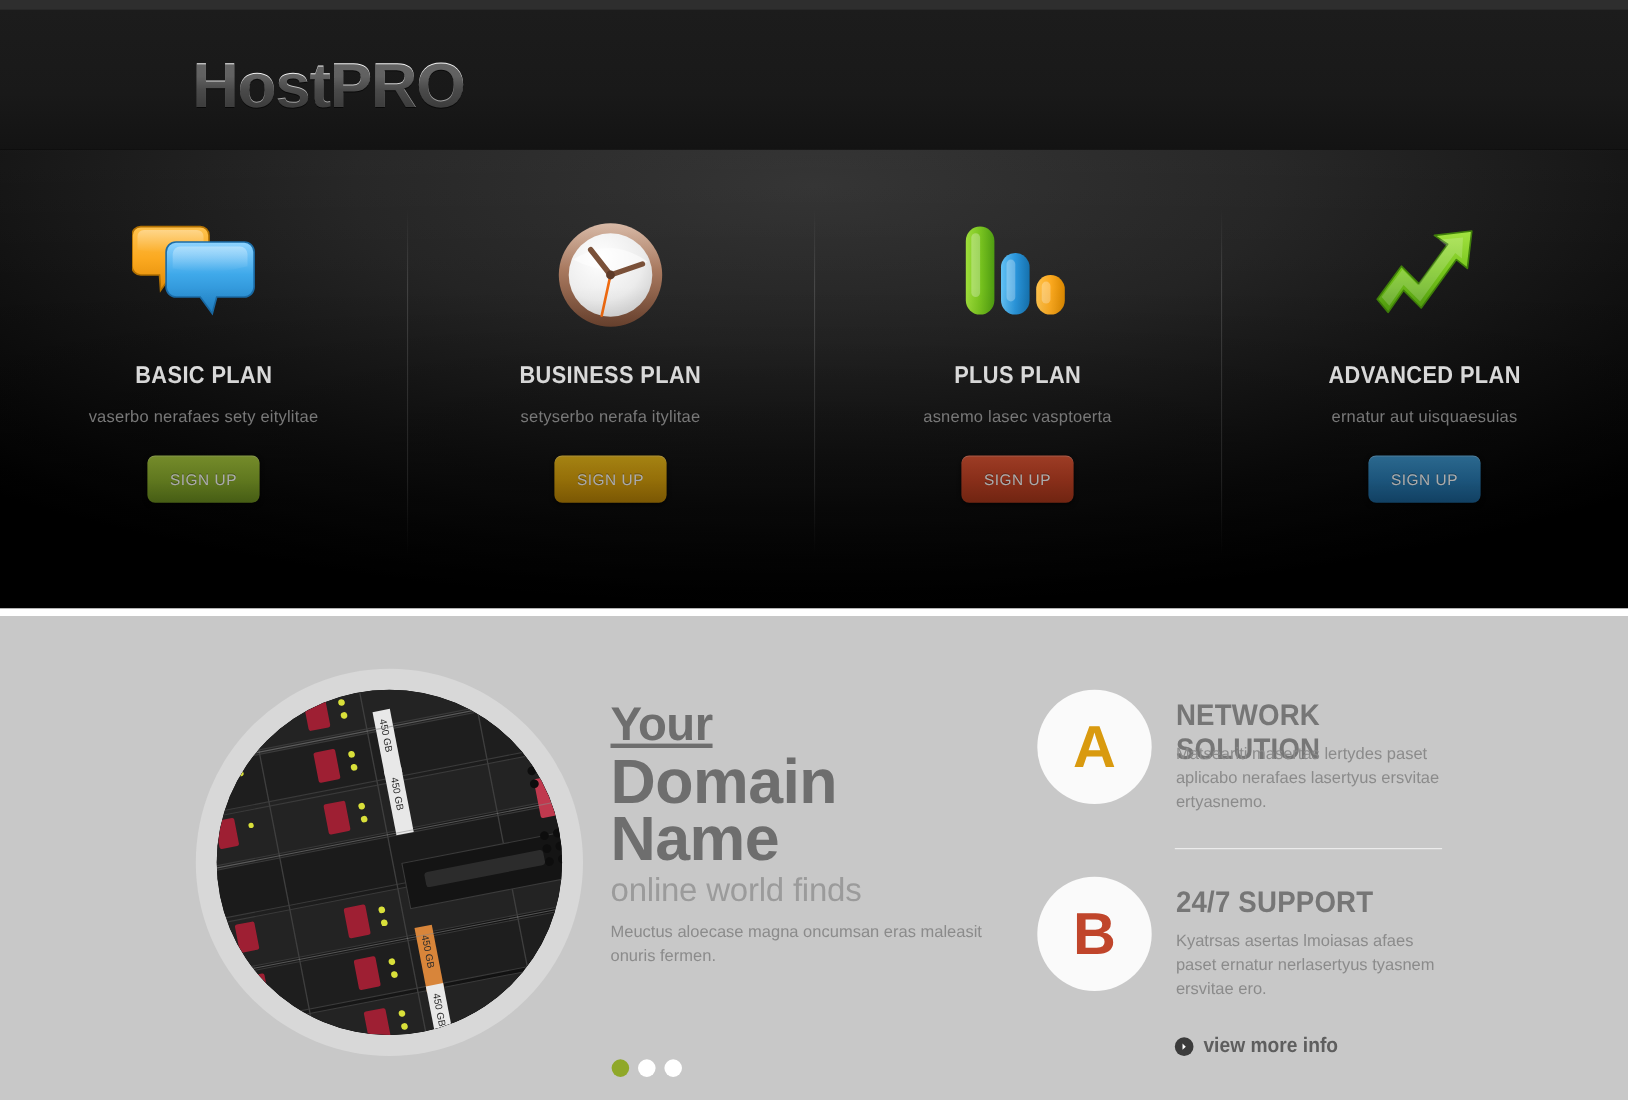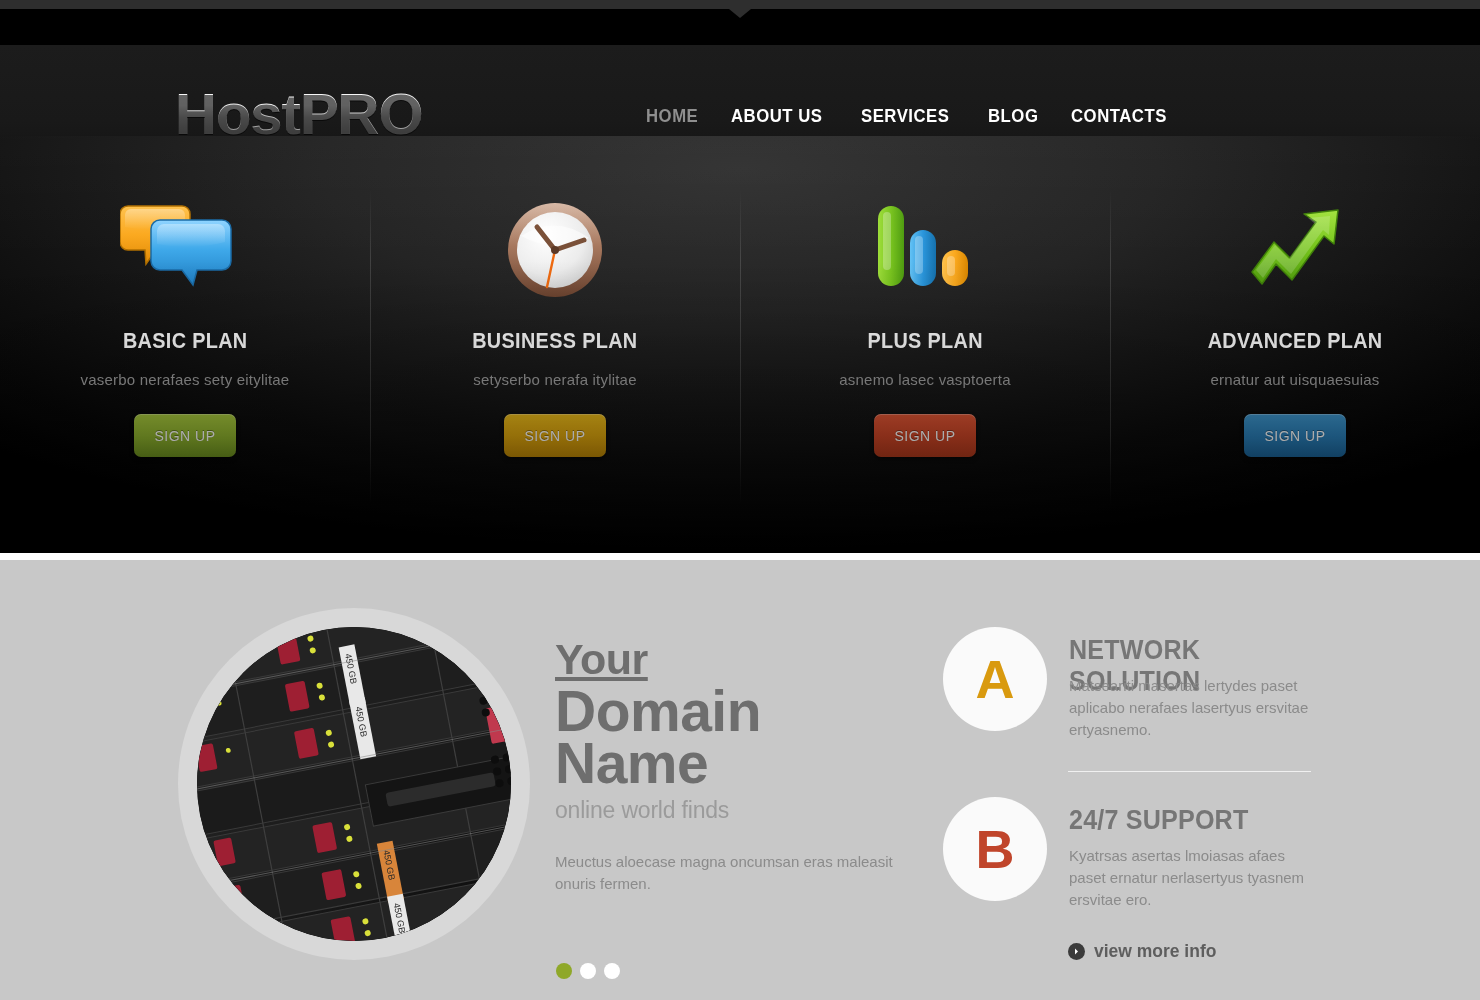--- a/index.html
+++ b/index.html
@@ -19,21 +19,20 @@
     width:0; height:0;
     border-left:11px solid transparent;
     border-right:11px solid transparent;
     border-top:9px solid #2e2e2e;
   }
 
   
   .header{
     position:absolute; top:9px; left:0; width:1480px; height:127px;
     background:linear-gradient(180deg,#1c1c1c 0%,#191919 60%,#131313 100%);
-    margin-top:36px;
   }
   .logo{
     position:absolute; left:175px; top:35px;
     font-size:58px; font-weight:bold;
     letter-spacing:-1px;
     background:linear-gradient(180deg,#ffffff 0%,#f2f2f2 38%,#b9b9b9 56%,#9a9a9a 78%,#c8c8c8 100%);
     -webkit-background-clip:text; background-clip:text;
     -webkit-text-fill-color:transparent; color:#ddd;
     text-shadow:0 1px 0 rgba(0,0,0,.6);
   }
@@ -129,22 +128,22 @@
   }
   .photo{
     width:314px; height:314px; border-radius:50%;
     overflow:hidden; position:relative; background:#1a1a1a;
   }
 
   .headline{ position:absolute; left:555px; top:633px; width:360px; }
   .h-line1{ font-size:43px; font-weight:bold; color:#6e6e6e; line-height:52px; letter-spacing:-.5px;text-decoration:underline;}
   .h-line2{ font-size:57px; font-weight:bold; color:#6e6e6e; line-height:52px; letter-spacing:-.5px;}
   .h-line3{ font-size:37px; font-weight:normal; color:#6e6e6e; line-height:50px; letter-spacing:-.3px;}
-  .h-line4{ font-size:23px; font-weight:normal; color:#9b9b9b; line-height:42px; letter-spacing:-.2px;}
-  .h-body{ margin-top:20px; font-size:15px; color:#8b8b8b; line-height:22px; }
+  .h-line4{ font-size:30px; font-weight:normal; color:#9b9b9b; line-height:42px; letter-spacing:-.2px;}
+  .h-body{ margin-top:6px; font-size:15px; color:#8b8b8b; line-height:22px; }
 
   .dots{ position:absolute; left:556px; top:963px; display:flex; gap:8px; }
   .dot{ width:16px; height:16px; border-radius:50%; background:#fff; cursor:pointer;}
   .dot.active{ background:#8fa829; }
 
   .features{ position:absolute; left:943px; top:627px; width:370px; }
   .feature{ position:relative; min-height:152px; }
   .feature + .feature{ margin-top:18px; }
   .feature .sep{
     position:absolute; left:125px; top:-26px; width:243px; height:1px;
@@ -186,27 +185,20 @@
 </style>
 </head>
 <body>
 
 <div class="topstrip">
   <div class="notch"></div>
 </div>
 
 <div class="header">
   <div class="logo">HostPRO</div>
-  <nav class="nav">
-    <a href="#" class="active">HOME</a>
-    <a href="#">ABOUT US</a>
-    <a href="#">SERVICES</a>
-    <a href="#">BLOG</a>
-    <a href="#">CONTACTS</a>
-  </nav>
 </div>
 
 <div class="hero">
   <div class="plans">
 
     <div class="plan">
       <div class="plan-icon">
         <svg class="icon-wrap" viewBox="0 0 130 130">
           <defs>
             <linearGradient id="og" x1="0" y1="0" x2="0" y2="1">

